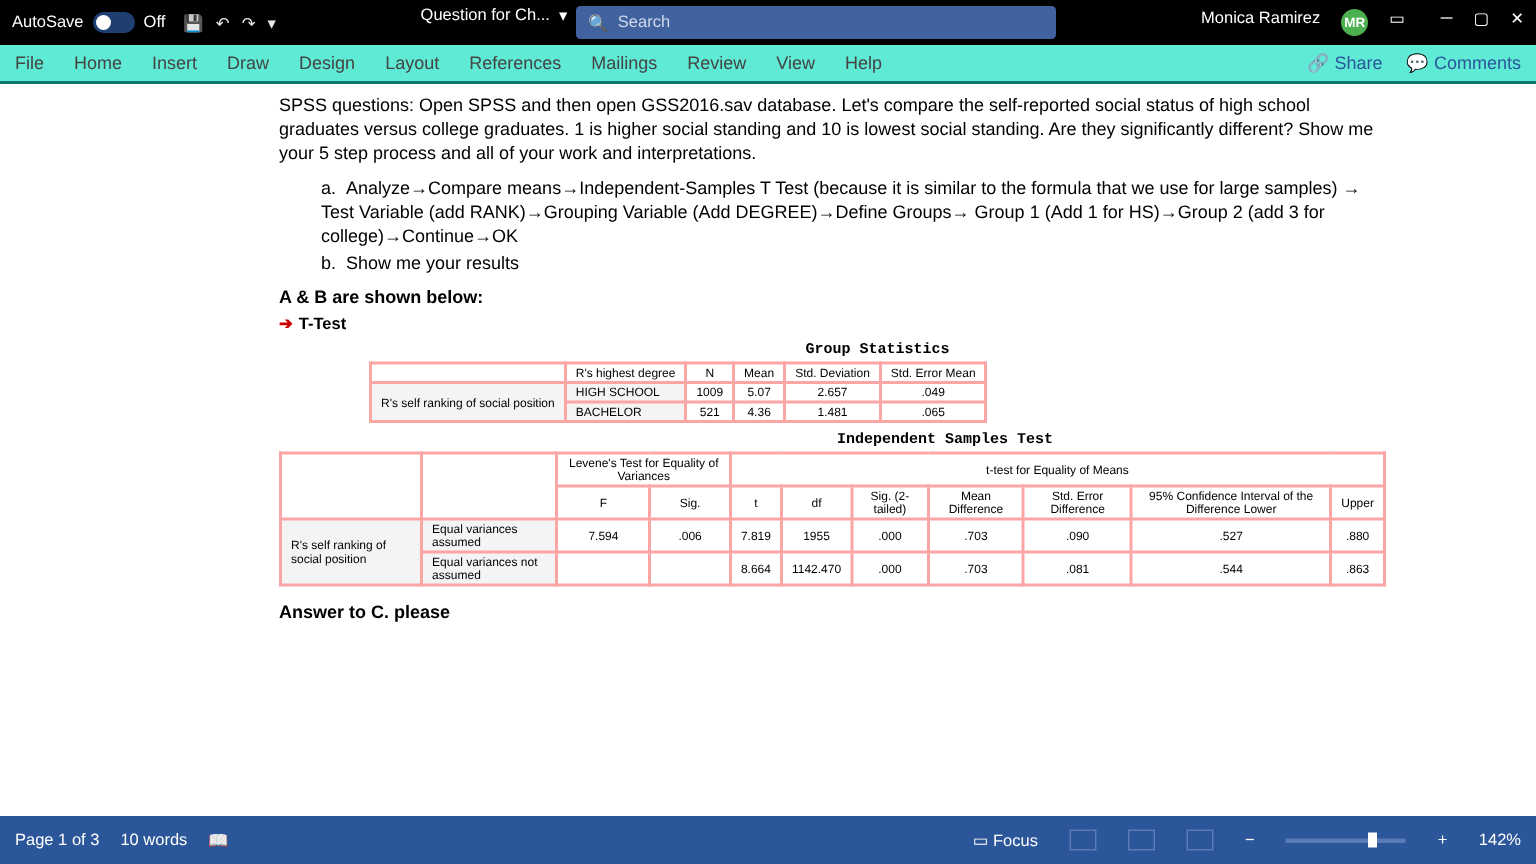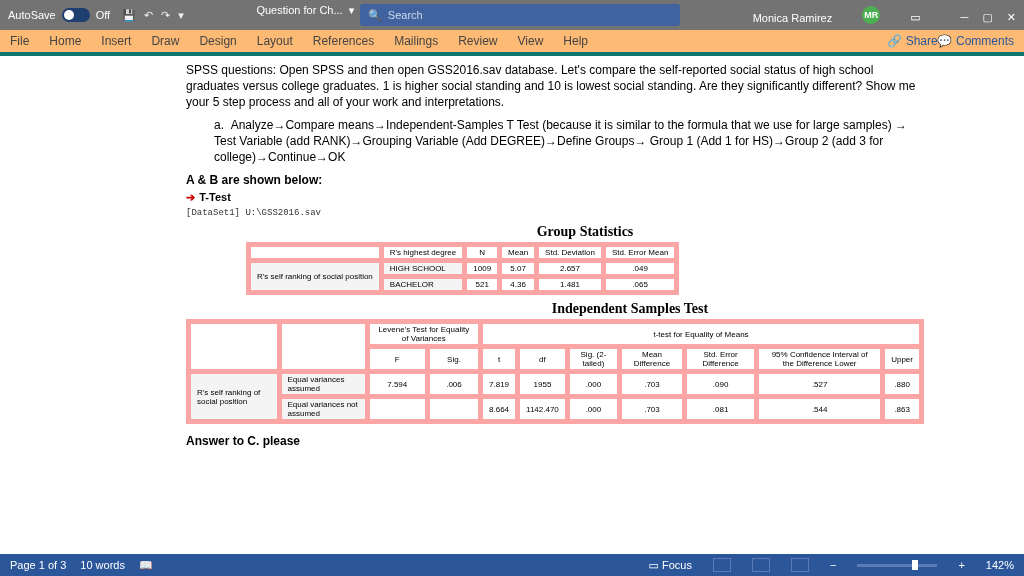--- a/index.html
+++ b/index.html
@@ -1,46 +1,46 @@
 <!DOCTYPE html>
 <html><head>
 <meta charset="utf-8">
 <style>
 *{margin:0;padding:0;box-sizing:border-box;font-family:"Segoe UI",Arial,sans-serif}
 body{width:1024px;height:576px;overflow:hidden;background:#fff;display:flex;flex-direction:column;font-size:11px}
-.titlebar{height:30px;background:#737373;display:flex;align-items:center;color:#fff;padding:13px 8px}
+.titlebar{height:30px;background:#000000;display:flex;align-items:center;color:#fff;padding:13px 8px}
 .autosave{display:flex;align-items:center;gap:6px;font-size:11px}
 .toggle{width:28px;height:14px;background:#1e3f6f;border-radius:7px;position:relative;display:inline-block}
 .toggle::after{content:"";position:absolute;width:10px;height:10px;background:#fff;border-radius:50%;top:2px;left:2px}
 .qat{display:flex;gap:8px;margin-left:12px;align-items:center}
 .qat span{opacity:.9}
 .doc-title{flex:1;text-align:center;display:flex;justify-content:center;align-items:flex-start;gap:6px;font-size:11px}
 .search{background:#40639f;height:22px;width:320px;border-radius:3px;display:flex;align-items:center;padding:0 8px;color:#cfd9ea;font-size:11px;gap:6px}
-.titleright{display:flex;align-items:flex-end;gap:30px;font-size:11px}
+.titleright{display:flex;align-items:flex-start;gap:14px;font-size:11px}
 .avatar{width:18px;height:18px;background:#4caf50;border-radius:50%;display:flex;align-items:center;justify-content:center;font-size:9px;font-weight:bold}
 .winbtns{display:flex;gap:14px;margin-left:10px}
-.ribbon{height:26px;background:#fdba74;border-bottom:4px solid #0f766e;display:flex;align-items:center;padding:0 10px;gap:20px;color:#444;font-size:12px}
+.ribbon{height:26px;background:#5eead4;border-bottom:2px solid #0f766e;display:flex;align-items:center;padding:0 10px;gap:20px;color:#444;font-size:12px}
 .ribbon .tab{cursor:pointer}
-.ribbon-right{margin-left:auto;display:flex;align-items:flex-start}
+.ribbon-right{margin-left:auto;display:flex;gap:16px;align-items:flex-start}
 .share{color:#2b579a}
 .comments{color:#2b579a}
 .page{flex:1;overflow:hidden;background:#fff;padding:6px 100px 0 186px;color:#000}
 .body-text{font-family:"Times New Roman",serif;font-size:12px;line-height:1.35}
 .ol{margin:6px 0 6px 28px}
 .ol .li{margin-bottom:2px}
 .sect{font-weight:bold;font-size:12px;margin-top:8px;font-family:Arial,sans-serif}
 .arrow{color:#c00;margin-right:4px;font-weight:bold}
 .subhead{font-weight:bold;font-size:11px;font-family:Arial,sans-serif}
 .mono{font-family:"Courier New",monospace;font-size:9px;color:#333;margin:4px 0}
-.tbltitle{font-weight:bold;font-size:14px;text-align:center;margin:6px 0 2px;font-family:Liberation Serif, serif}
+.tbltitle{font-weight:bold;font-size:10px;text-align:center;margin:6px 0 2px;font-family:Liberation Mono, monospace}
 table{border-collapse:collapse;font-size:8px;font-family:Arial,sans-serif}
-table td,table th{border:5px solid #fca5a5;padding:1px 6px;text-align:center}
+table td,table th{border:2px solid #fca5a5;padding:1px 6px;text-align:center}
 table th{font-weight:normal;background:#fff}
 .rowlabel{text-align:left;background:#f4f4f4}
-.statusbar{height:22px;background:#2b579a;color:#fff;display:flex;align-items:center;padding:0 10px;font-size:11px;gap:14px}
+.statusbar{height:32px;background:#2b579a;color:#fff;display:flex;align-items:center;padding:0 10px;font-size:11px;gap:14px}
 .statusbar .right{margin-left:auto;display:flex;align-items:center;gap:21px}
 .zoom-slider{width:80px;height:3px;background:#5a7bb5;position:relative}
 .zoom-slider::after{content:"";position:absolute;width:6px;height:10px;background:#fff;top:-4px;left:55px}
 .viewbtn{width:18px;height:14px;border:1px solid #5a7bb5;display:inline-block}
 .t1{margin-left:60px}
 .t2{margin-left:0px}
 </style>
 </head>
 <body>
 
@@ -92,26 +92,26 @@
     <span class="share">🔗 <span>Share</span></span>
     <span class="comments">💬 <span>Comments</span></span>
   </div>
 </div>
 
 <div class="page">
   <div class="body-text">
     <p>SPSS questions: Open SPSS and then open GSS2016.sav database. Let's compare the self-reported social status of high school graduates versus college graduates. 1 is higher social standing and 10 is lowest social standing. Are they significantly different? Show me your 5 step process and all of your work and interpretations.</p>
     <div class="ol">
       <div class="li">a.&nbsp;&nbsp;<span>Analyze→Compare means→Independent-Samples T Test (because it is similar to the formula that we use for large samples) → Test Variable (add RANK)→Grouping Variable (Add DEGREE)→Define Groups→ Group 1 (Add 1 for HS)→Group 2 (add 3 for college)→Continue→OK</span></div>
+      <div class="li">b.&nbsp;&nbsp;<span>Show me your results</span></div>
     </div>
   </div>
 
   <div class="sect">A &amp; B are shown below:</div>
   <div style="margin-top:4px"><span class="arrow">➔</span><span class="subhead">T-Test</span></div>
-  <div class="mono">[DataSet1] U:\GSS2016.sav</div>
 
   <div class="tbltitle t1">Group Statistics</div>
   <table class="t1">
     <tbody>
         <tr>
       <th></th>
           <th>R's highest degree</th>
           <th>N</th>
           <th>Mean</th>
           <th>Std. Deviation</th>

